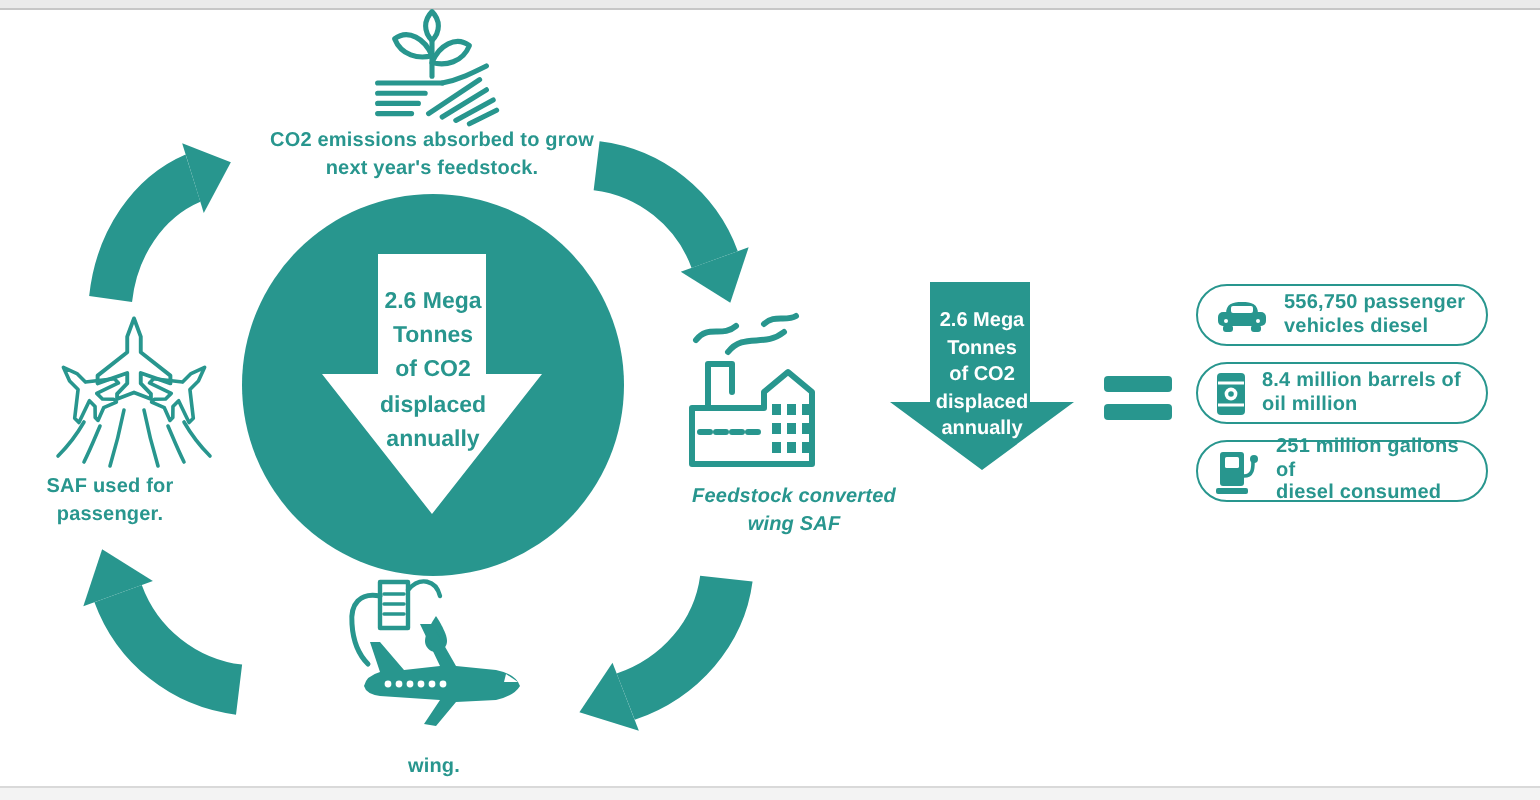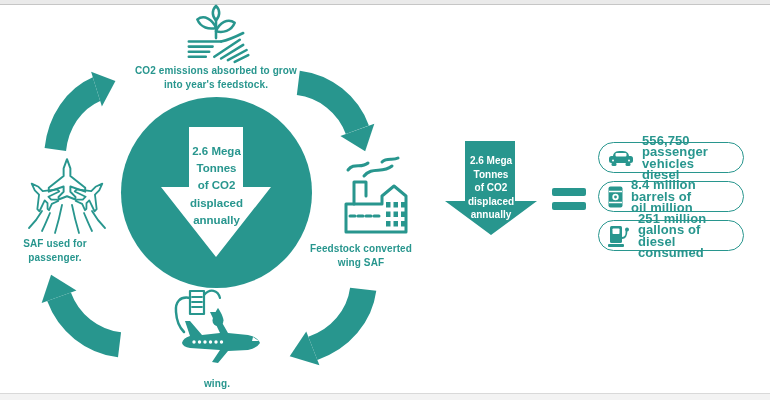--- a/index.html
+++ b/index.html
@@ -26,21 +26,21 @@
   .center-text{position:absolute;left:121px;top:143px;width:191px;text-align:center;
                color:#28968E;font-weight:bold;font-size:11.5px;line-height:17.2px;}
   
   .solid-arrow{position:absolute;left:445px;top:141px;width:92px;height:94px;}
   .solid-arrow-text{position:absolute;left:445px;top:154px;width:92px;text-align:center;
                     color:#fff;font-weight:bold;font-size:10px;line-height:13.5px;}
   .eq-bar{position:absolute;left:552px;width:34px;height:8px;border-radius:2px;background:#28968E;}
   .pills{position:absolute;left:598px;top:142px;margin:0;padding:0;list-style:none;}
   .pill{width:146px;height:31px;border:1.5px solid #28968E;border-radius:17px;background:#fff;
         box-sizing:border-box;display:flex;align-items:center;gap:8px;padding:0 8px 0 9px;margin-bottom:8px;}
-  .pill-text{color:#28968E;font-weight:600;font-size:13px;line-height:11.5px;letter-spacing:.1px;}
+  .pill-text{color:#28968E;font-weight:600;font-size:10px;line-height:11.5px;letter-spacing:.1px;}
   .pill-icon{flex:0 0 auto;}
 </style>
 </head>
 <body>
 
 <div class="stage">
   <div class="strip-top"></div>
   <div class="strip-bottom"></div>
 
   <div class="abs" style="left:182px;top:2px;width:68px;height:62px;">
@@ -50,21 +50,21 @@
       <path class="ts" stroke-width="3" d="M40,30 C32,32 22,30 18,20 C26,14 36,20 40,30 Z"></path>
       <path class="ts" stroke-width="3" d="M40,34 C48,36 58,34 62,24 C54,18 44,24 40,34 Z"></path>
       <path class="ts" stroke-width="3" d="M8,46 H46 M8,52 H36 M8,58 H32 M8,64 H28"></path>
       <path class="ts" stroke-width="3" d="M46,46 C56,44 64,40 72,36"></path>
       <path class="ts" stroke-width="3" d="M38,64 L68,44 M46,66 L72,50 M54,68 L76,56 M62,70 L78,62"></path>
     </svg>
   </div>
 
   <div class="cap" style="left:92px;top:64px;width:248px;">
     <span>CO2 emissions absorbed to grow</span><br>
-    <span>into year's feedstock.</span>
+    <span>next year's feedstock.</span>
   </div>
 
   <div class="cyc cyc-tl">
     <svg viewBox="0 0 100 100" preserveAspectRatio="none">
       <path d="M15.7,92.3 A88,88 0 0 1 72.9,20.3" fill="none" stroke="#28968E" stroke-width="30"></path>
       <polygon class="tf" points="65.4,-0.4 99.2,10.8 80.4,41"></polygon>
     </svg>
   </div>
   <div class="cyc cyc-tr">
     <svg viewBox="0 0 100 100" preserveAspectRatio="none">
@@ -112,21 +112,21 @@
           <rect x="61" y="46" width="4.5" height="5.5"></rect>
         <rect x="46" y="55.5" width="4.5" height="5.5"></rect>
           <rect x="53.5" y="55.5" width="4.5" height="5.5"></rect>
           <rect x="61" y="55.5" width="4.5" height="5.5"></rect>
         <rect x="46" y="65" width="4.5" height="5.5"></rect>
           <rect x="53.5" y="65" width="4.5" height="5.5"></rect>
           <rect x="61" y="65" width="4.5" height="5.5"></rect>
       </g>
     </svg>
   </div>
-  <div class="cap" style="left:296px;top:242px;width:130px;">
+  <div class="cap" style="left:332px;top:242px;width:130px;font-style:italic;">
     <span>Feedstock converted</span><br>
     <span>wing SAF</span>
   </div>
 
   <div class="abs" style="left:26px;top:155px;width:82px;height:80px;">
     <svg viewBox="0 0 82 80" width="82" height="80">
       <g transform="translate(41,25) scale(1.3)">
         <polygon class="ts" stroke-width="1.5" points="0,-16 2.6,-9 2.6,-3 14,6 14,9 2.6,5 2.6,9 6.5,13 6.5,15 0,12.5 -6.5,15 -6.5,13 -2.6,9 -2.6,5 -14,9 -14,6 -2.6,-3 -2.6,-9"></polygon>
       </g>
       <g transform="translate(17,40) rotate(-45)">

